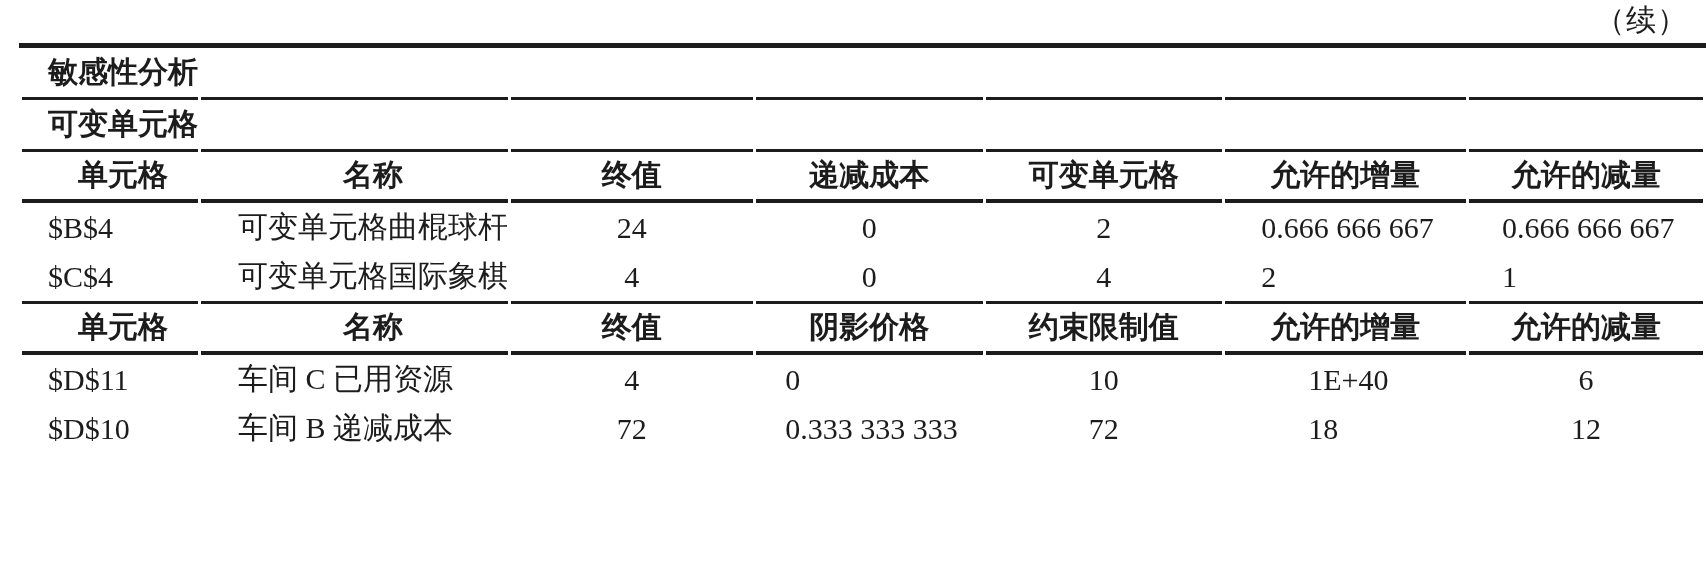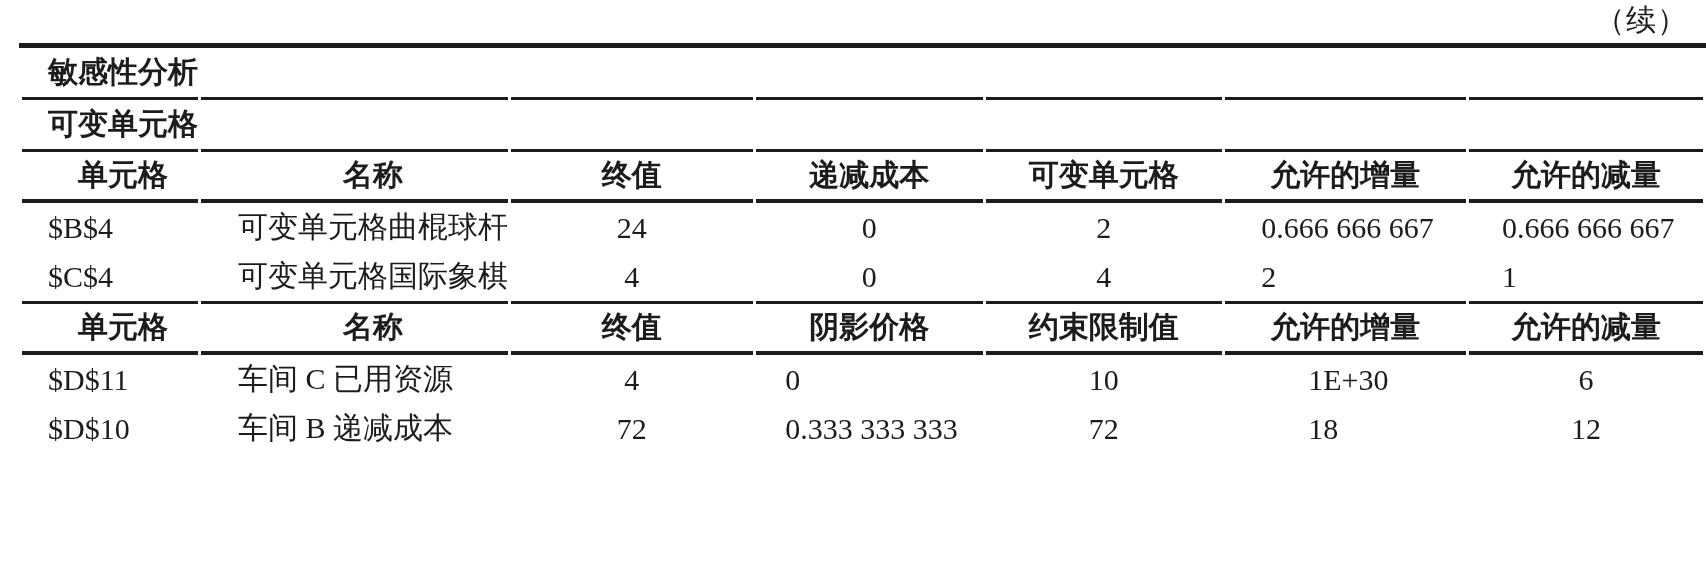--- a/index.html
+++ b/index.html
@@ -154,21 +154,21 @@
       <th class="c">允许的增量</th>
       <th class="c">允许的减量</th>
     </tr>
 
     <tr>
       <td class="pad1">$D$11</td>
       <td class="pad2">车间 C 已用资源</td>
       <td class="c">4</td>
       <td class="c"><span class="blk w-dec">0</span></td>
       <td class="c">10</td>
-      <td class="c"><span class="blk w-exp">1E+30</span></td>
+      <td class="c"><span class="blk w-exp">1E+40</span></td>
       <td class="c">6</td>
     </tr>
 
     <tr>
       <td class="pad1">$D$10</td>
       <td class="pad2">车间 B 递减成本</td>
       <td class="c">72</td>
       <td class="c"><span class="blk w-dec">0.333 333 333</span></td>
       <td class="c">72</td>
       <td class="c"><span class="blk w-exp">18</span></td>

